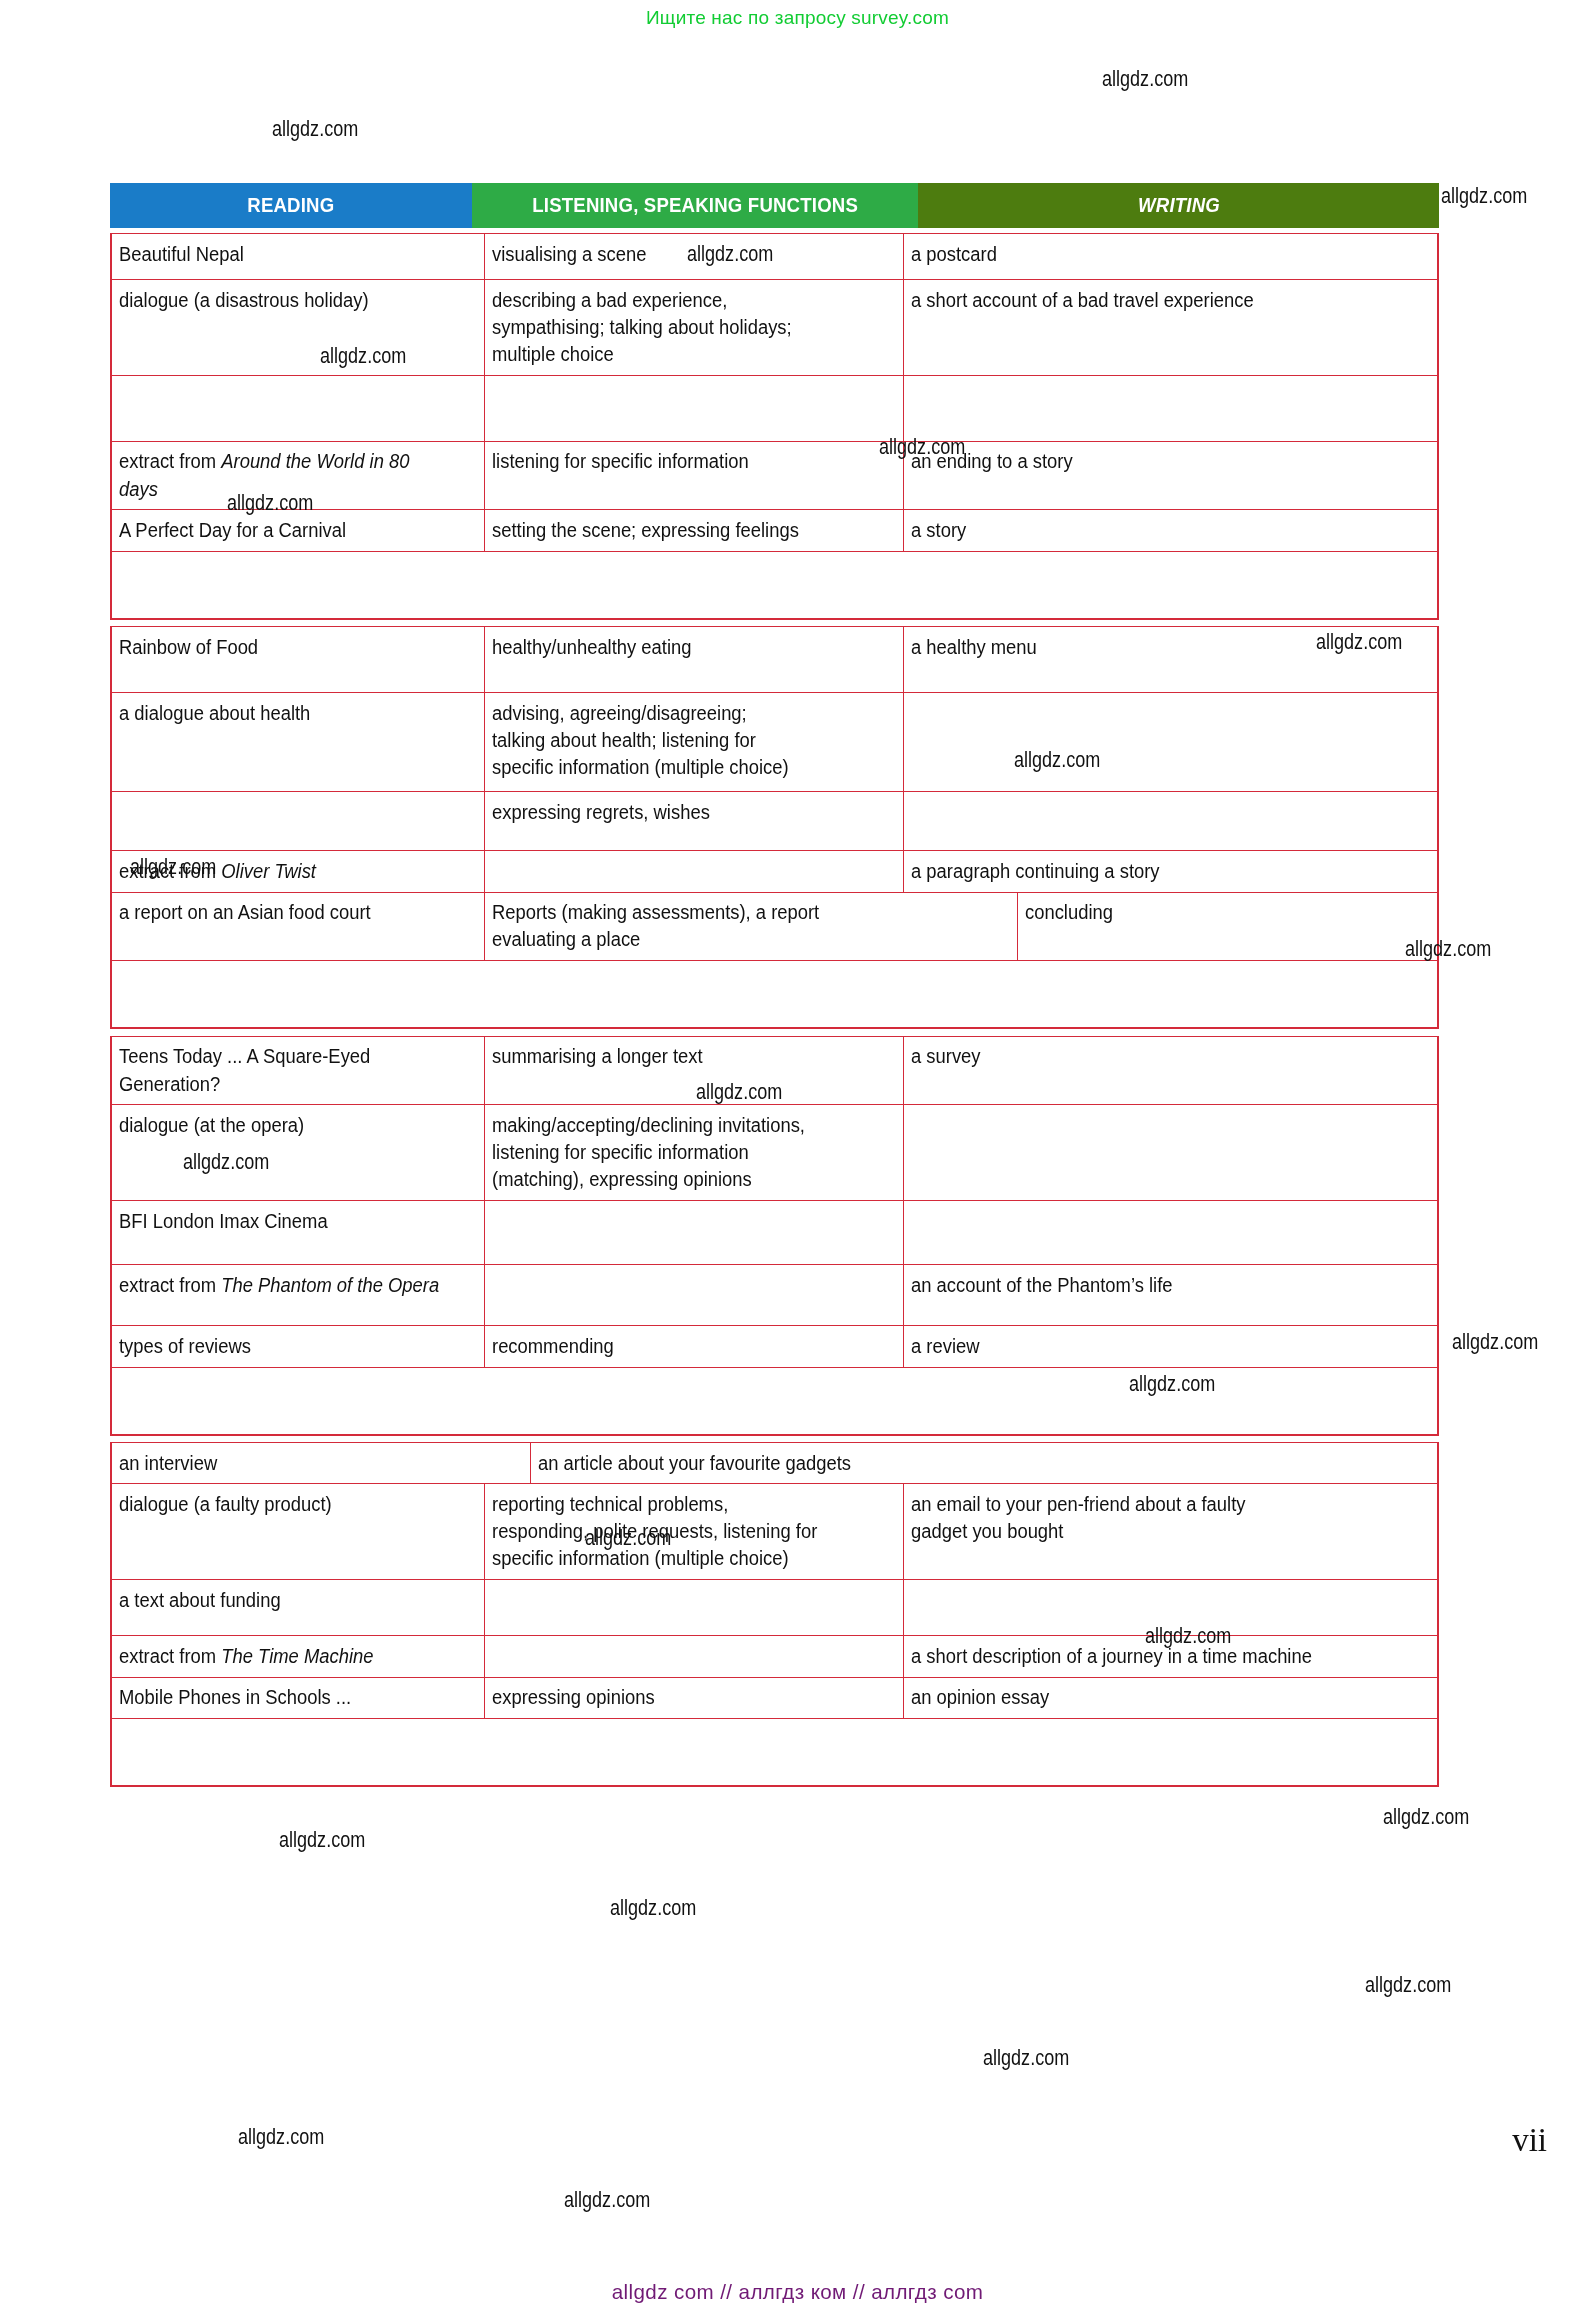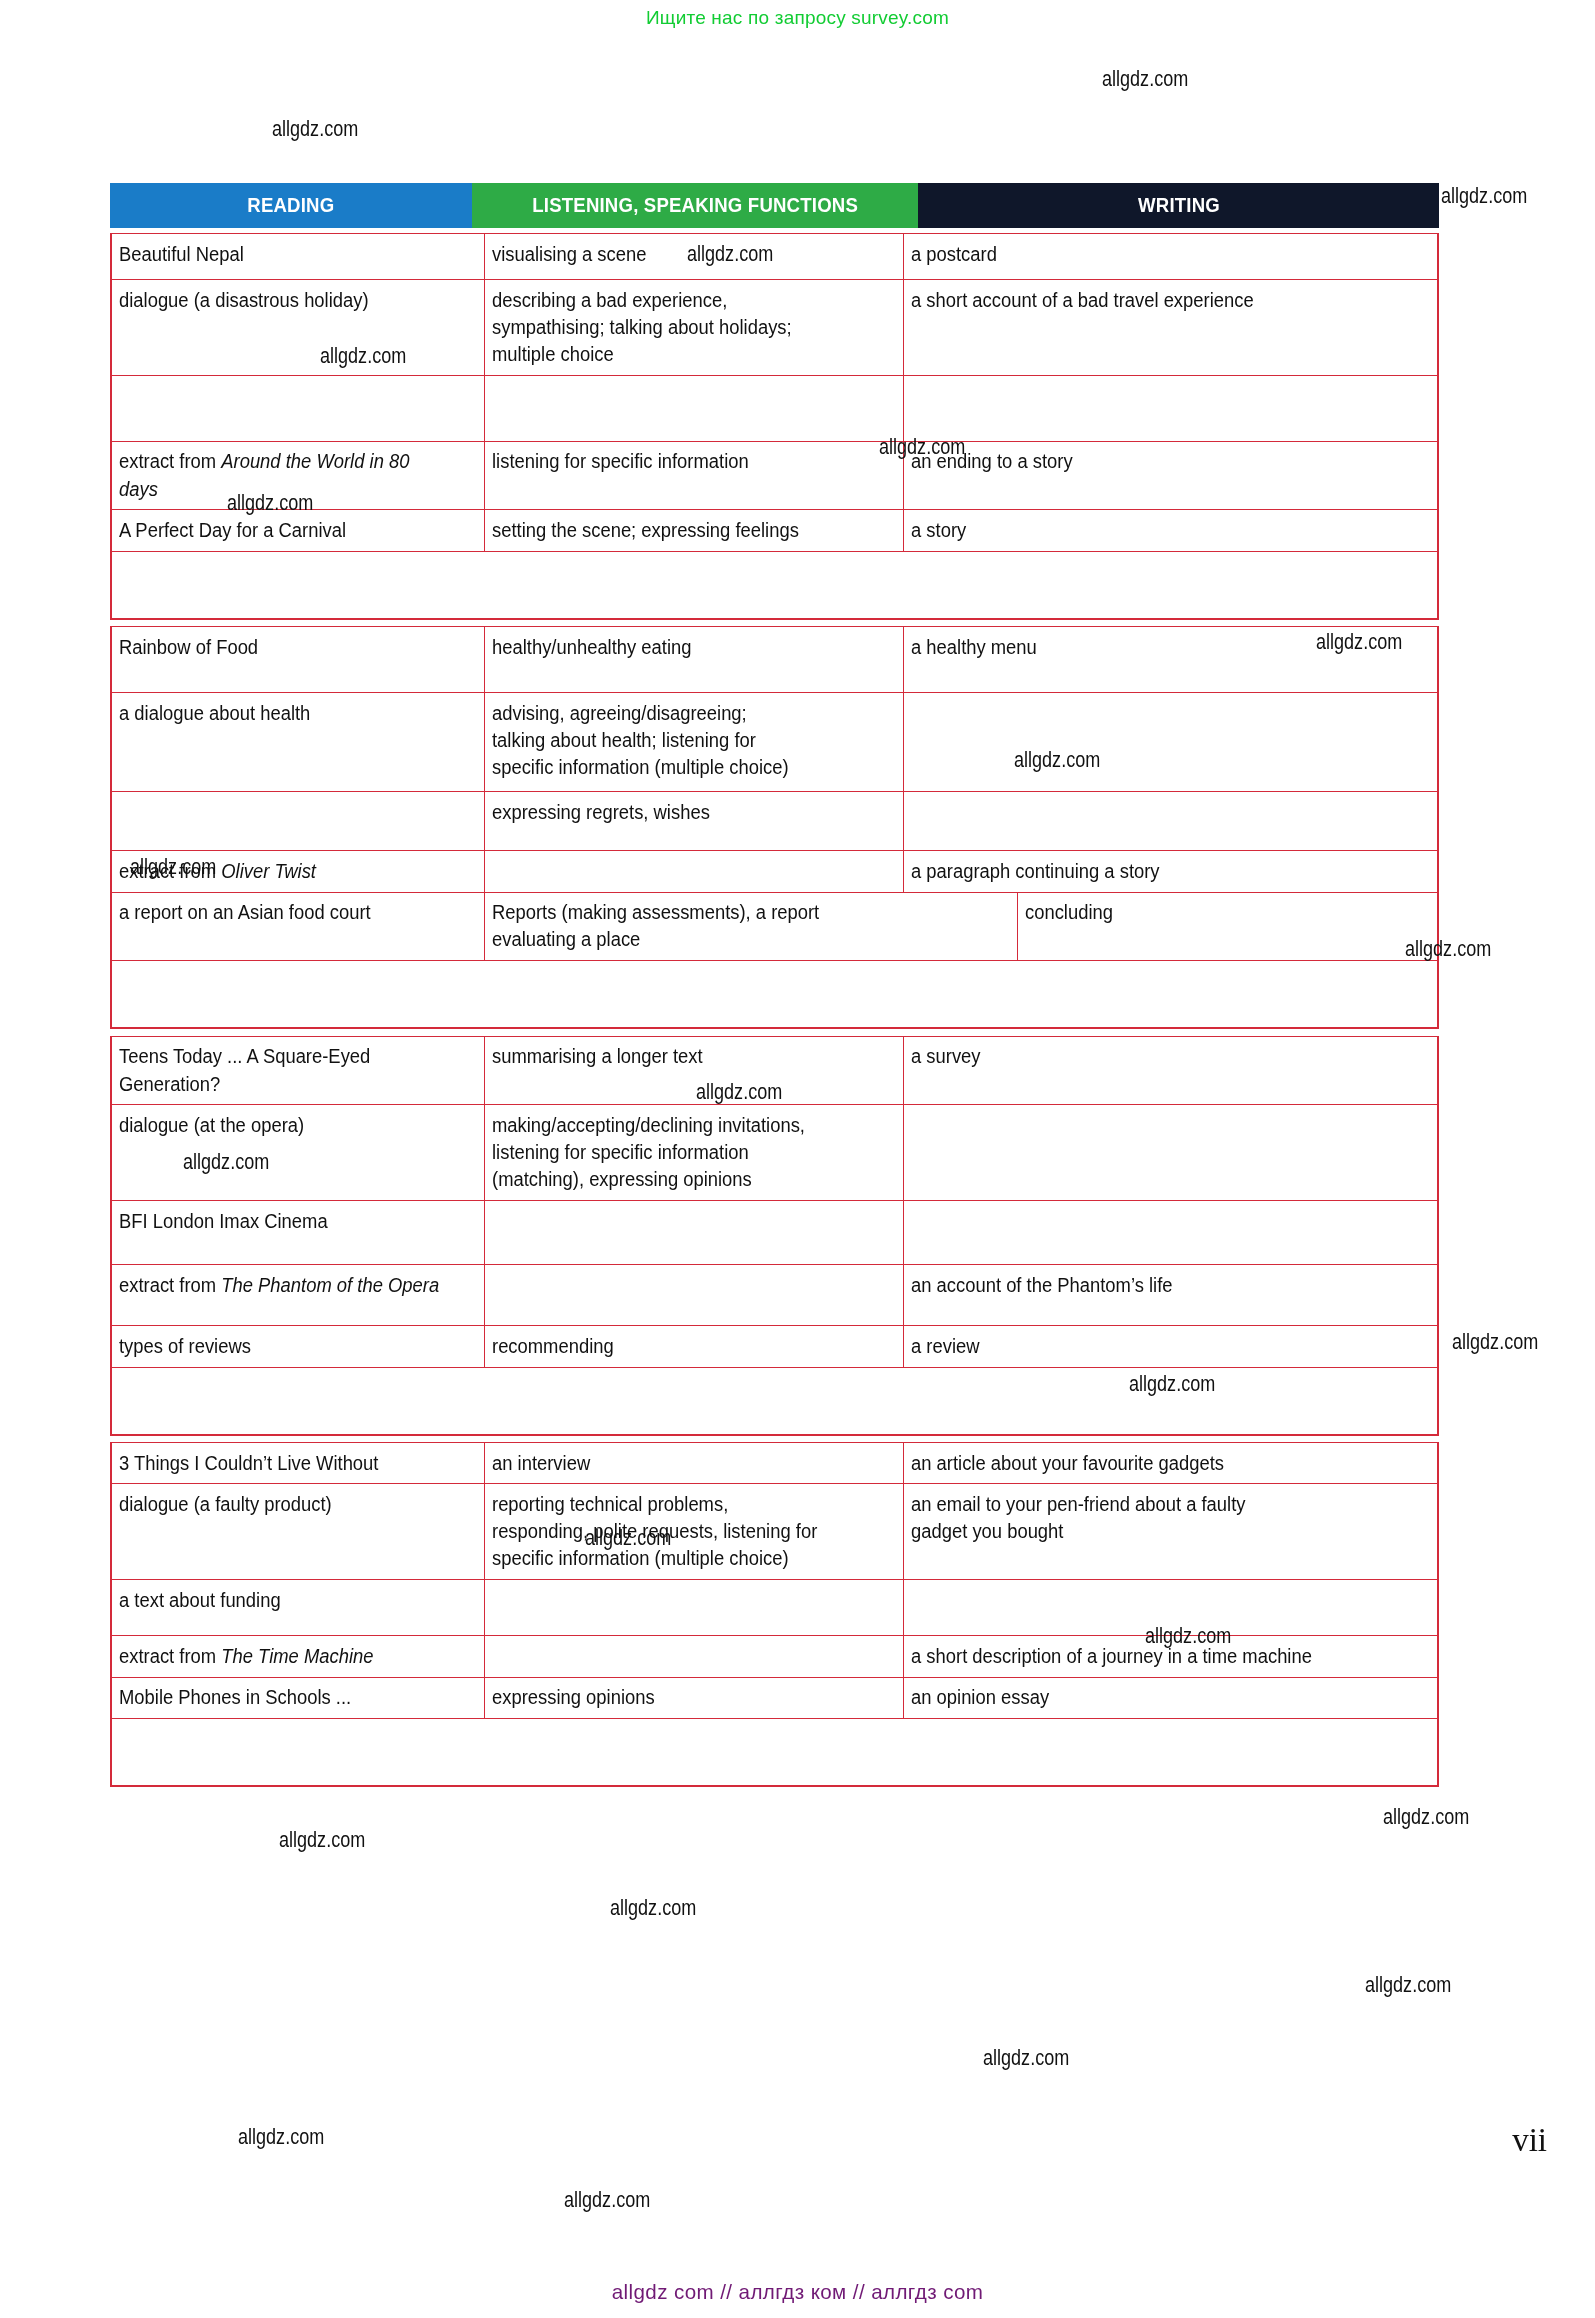--- a/index.html
+++ b/index.html
@@ -142,21 +142,21 @@
 <div class="top-banner">Ищите нас по запросу survey.com</div>
 
 <div class="page">
   <div class="hdr-row">
     <div class="hdr-cell hdr-reading" style="background: rgb(26, 124, 200);">
       <span>READING</span>
     </div>
     <div class="hdr-cell hdr-listen" style="background: rgb(46, 171, 70);">
       <span>LISTENING, SPEAKING FUNCTIONS</span>
     </div>
-    <div class="hdr-cell hdr-writing" style="background: #0f172a;">
+    <div class="hdr-cell hdr-writing" style="background: #4d7c0f; font-style: italic;">
       <span>WRITING</span>
     </div>
   </div>
 
   <div id="sections-host">
       <div class="section" style="border-color: rgb(212, 42, 58);">
         <div class="trow" style="border-bottom-color: rgb(212, 42, 58); min-height: 46px;">
           <div class="tcell c1" style="border-right-color: rgb(212, 42, 58);"><span class="txt">Beautiful Nepal</span></div>
           <div class="tcell c2" style="border-right-color: rgb(212, 42, 58);"><span class="txt">visualising a scene</span></div>
           <div class="tcell c3" style="border-right-color: rgb(212, 42, 58);"><span class="txt">a postcard</span></div>
@@ -247,21 +247,20 @@
           <div class="tcell c1" style="border-right-color: rgb(212, 42, 58);"><span class="txt">types of reviews</span></div>
           <div class="tcell c2" style="border-right-color: rgb(212, 42, 58);"><span class="txt">recommending</span></div>
           <div class="tcell c3" style="border-right-color: rgb(212, 42, 58);"><span class="txt">a review</span></div>
         </div>
         <div class="trow spanrow" style="min-height: 66px;">
           <div class="tcell"><span class="txt"></span></div>
         </div>
       </div>
       <div class="section" style="border-color: rgb(212, 42, 58);">
         <div class="trow" style="border-bottom-color: rgb(212, 42, 58); min-height: 41px;">
-          <div class="tcell c1" style="border-right-color: rgb(212, 42, 58);"><span class="txt">3 Things I Couldn’t Live Without</span></div>
           <div class="tcell c2" style="border-right-color: rgb(212, 42, 58);"><span class="txt">an interview</span></div>
           <div class="tcell c3" style="border-right-color: rgb(212, 42, 58);"><span class="txt">an article about your favourite gadgets</span></div>
         </div>
         <div class="trow" style="border-bottom-color: rgb(212, 42, 58); min-height: 92px;">
           <div class="tcell c1" style="border-right-color: rgb(212, 42, 58);"><span class="txt">dialogue (a faulty product)</span></div>
           <div class="tcell c2" style="border-right-color: rgb(212, 42, 58);"><span class="txt">reporting technical problems,
 responding, polite requests, listening for
 specific information (multiple choice)</span></div>
           <div class="tcell c3" style="border-right-color: rgb(212, 42, 58);"><span class="txt">an email to your pen-friend about a faulty
 gadget you bought</span></div>

